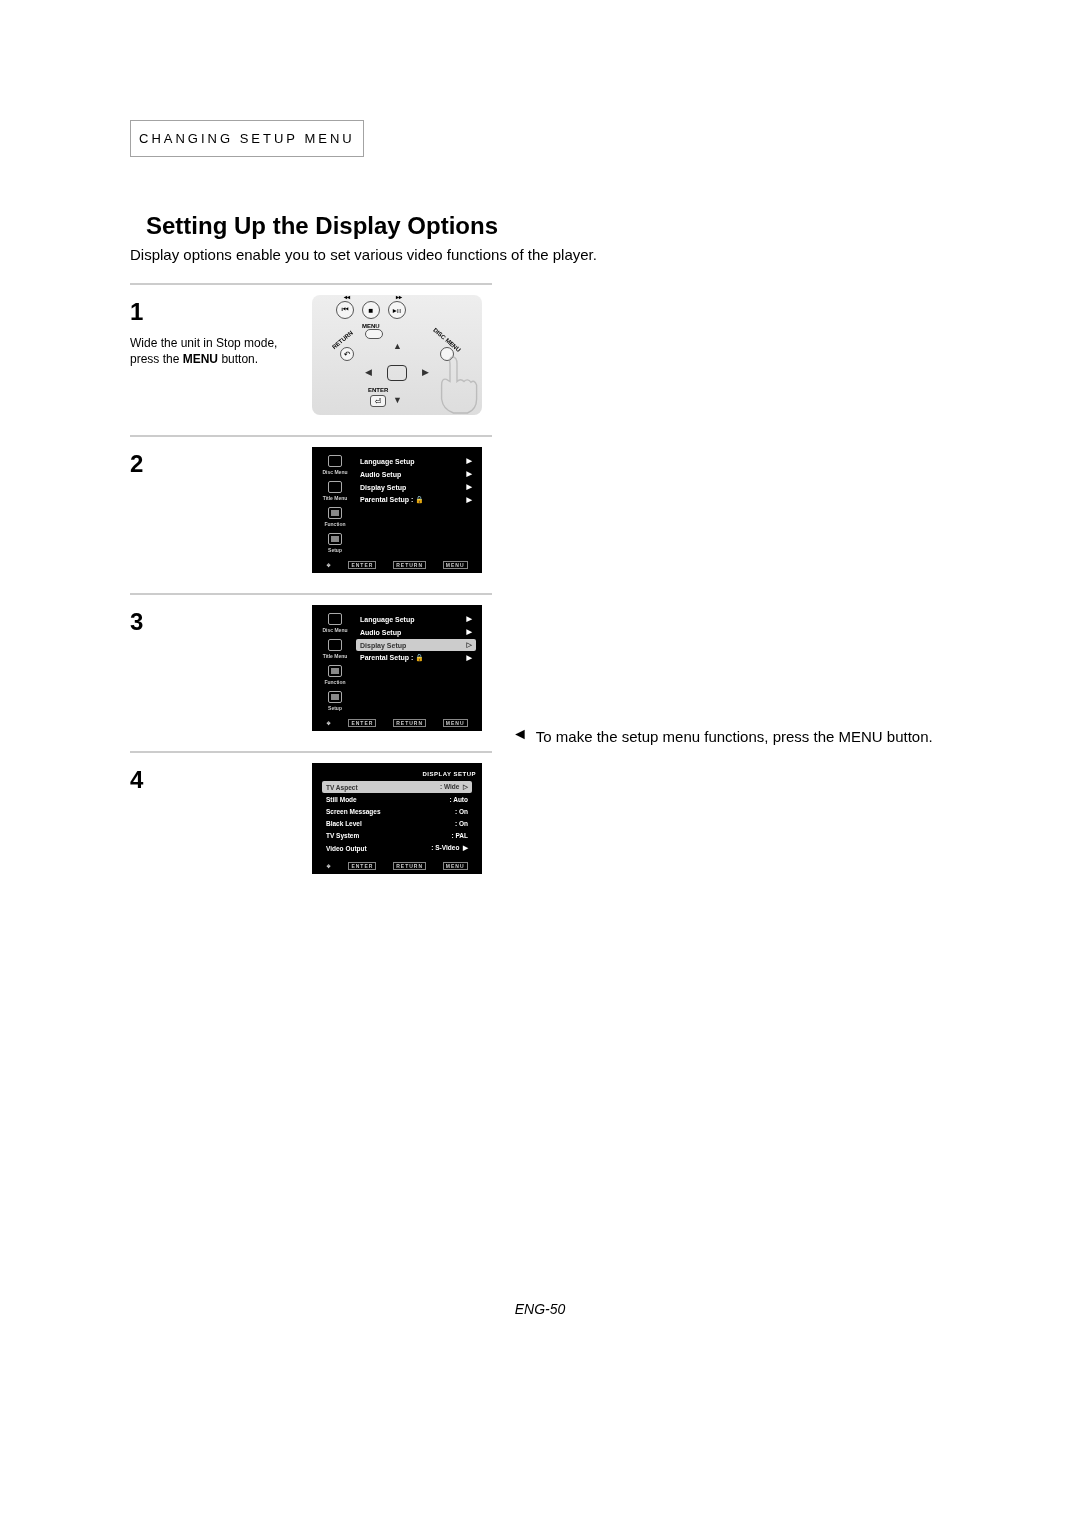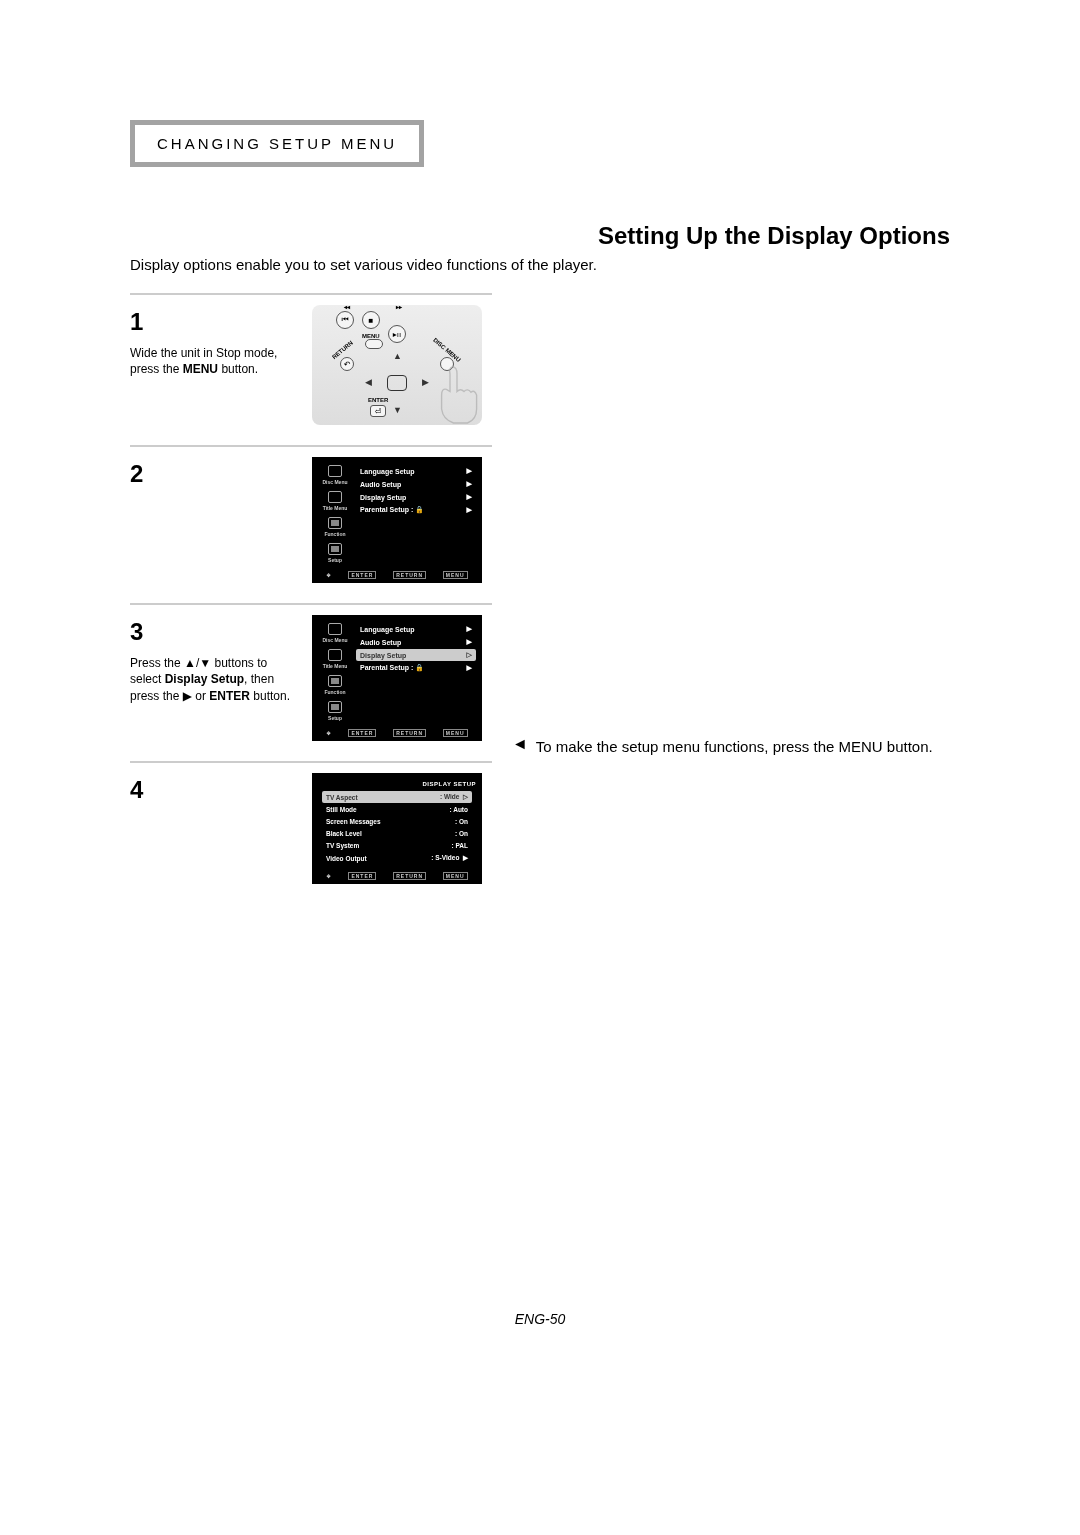--- a/index.html
+++ b/index.html
@@ -7,33 +7,32 @@
     margin: 0;
     background: #fff;
     font-family: Arial, Helvetica, sans-serif;
     color: #000;
     width: 1080px;
   }
   .page {
     padding: 120px 130px 60px 130px;
   }
   .header-box {
-    border: 5px solid #a3a3a3;
-    padding: 10px 22px;
+    border: 1px solid #a3a3a3;
+    padding: 10px 8px;
     display: inline-block;
     letter-spacing: 3px;
-    font-size: 15px;
+    font-size: 13px;
     font-variant: small-caps;
     margin-bottom: 55px;
   }
   .title {
     font-size: 24px;
     font-weight: bold;
     margin: 0 0 6px 16px;
-    text-align: right;
   }
   .subtitle {
     font-size: 15px;
     margin-bottom: 20px;
   }
   .step-row {
     display: flex;
     border-top: 2px solid #ccc;
     padding: 10px 0 20px 0;
     gap: 12px;
@@ -214,21 +213,21 @@
         <div class="step-left">
           <div class="step-num">1</div>
           <div>
             <span>Wide the unit in Stop mode, press the </span><span class="b">MENU</span><span> button.</span>
           </div>
         </div>
         <div class="step-right">
           <div class="remote">
             <div class="rbtn" style="left:24px; top:6px;">⏮</div>
             <div class="rbtn" style="left:50px; top:6px;">■</div>
-            <div class="rbtn" style="left:76px; top:20px;">▸ıı</div>
+            <div class="rbtn" style="left:76px; top:6px;">▸ıı</div>
             <div class="label" style="left:32px; top:-2px;">◂◂</div>
             <div class="label" style="left:84px; top:-2px;">▸▸</div>
             <div class="label" style="left:50px; top:28px;">MENU</div>
             <div class="rbtn sm" style="left:53px; top:34px; width:18px; height:10px; border-radius:5px;"></div>
             <div class="label" style="left:18px; top:42px; transform:rotate(-40deg);">RETURN</div>
             <div class="rbtn sm" style="left:28px; top:52px;">↶</div>
             <div class="label" style="right:18px; top:42px; transform:rotate(40deg);">DISC MENU</div>
             <div class="rbtn sm" style="right:28px; top:52px;"></div>
             <div class="dpad">
               <div class="arrow up">▲</div>
@@ -290,23 +289,20 @@
               <span class="box">RETURN</span>
               <span class="box">MENU</span>
             </div>
           </div>
         </div>
       </div>
 
       <div class="step-row">
         <div class="step-left">
           <div class="step-num">3</div>
-          <div>
-            <span>Press the </span><span class="triangle">▲/▼</span><span> buttons to select </span><span class="b">Display Setup</span><span>, then press the </span><span class="triangle">▶</span><span> or </span><span class="b">ENTER</span><span> button.</span>
-          </div>
         </div>
         <div class="step-right">
           <div class="tv-screen">
             <div class="tv-body">
               <div class="tv-side">
                 <div class="tv-icon"></div>
                 <div class="tv-side-label">Disc Menu</div>
                 <div class="tv-icon"></div>
                 <div class="tv-side-label">Title Menu</div>
                 <div class="tv-icon grid"></div>

